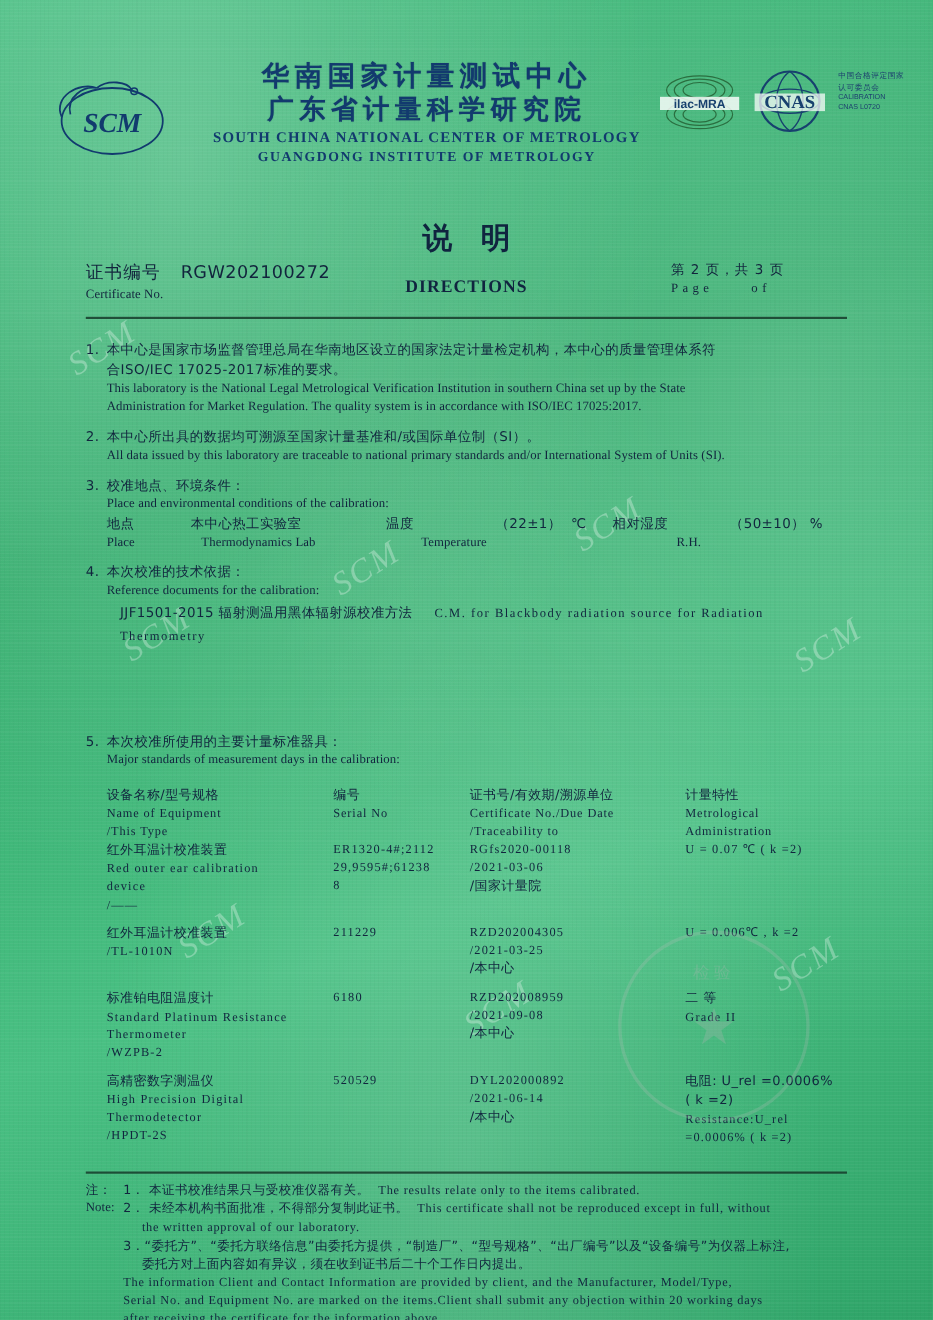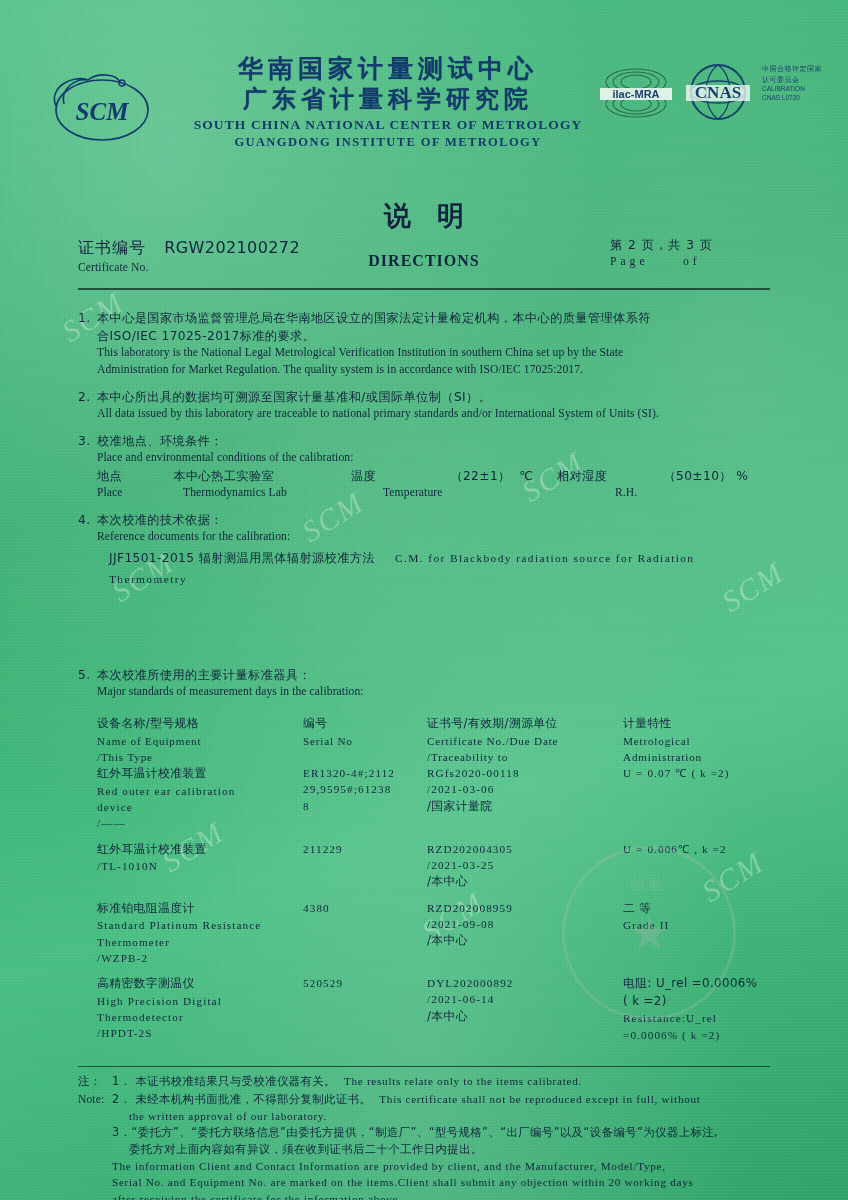--- a/index.html
+++ b/index.html
@@ -501,21 +501,21 @@
               </td>
             </tr>
             <tr>
               <td>
                 <div class="cn">标准铂电阻温度计</div>
                 <div class="en">Standard Platinum Resistance</div>
                 <div class="en">Thermometer</div>
                 <div class="en">/WZPB-2</div>
               </td>
               <td>
-                <div class="en">4380</div>
+                <div class="en">6180</div>
               </td>
               <td>
                 <div class="en">RZD202008959</div>
                 <div class="en">/2021-09-08</div>
                 <div class="cn">/本中心</div>
               </td>
               <td>
                 <div class="cn">二 等</div>
                 <div class="en">Grade II</div>
               </td>

